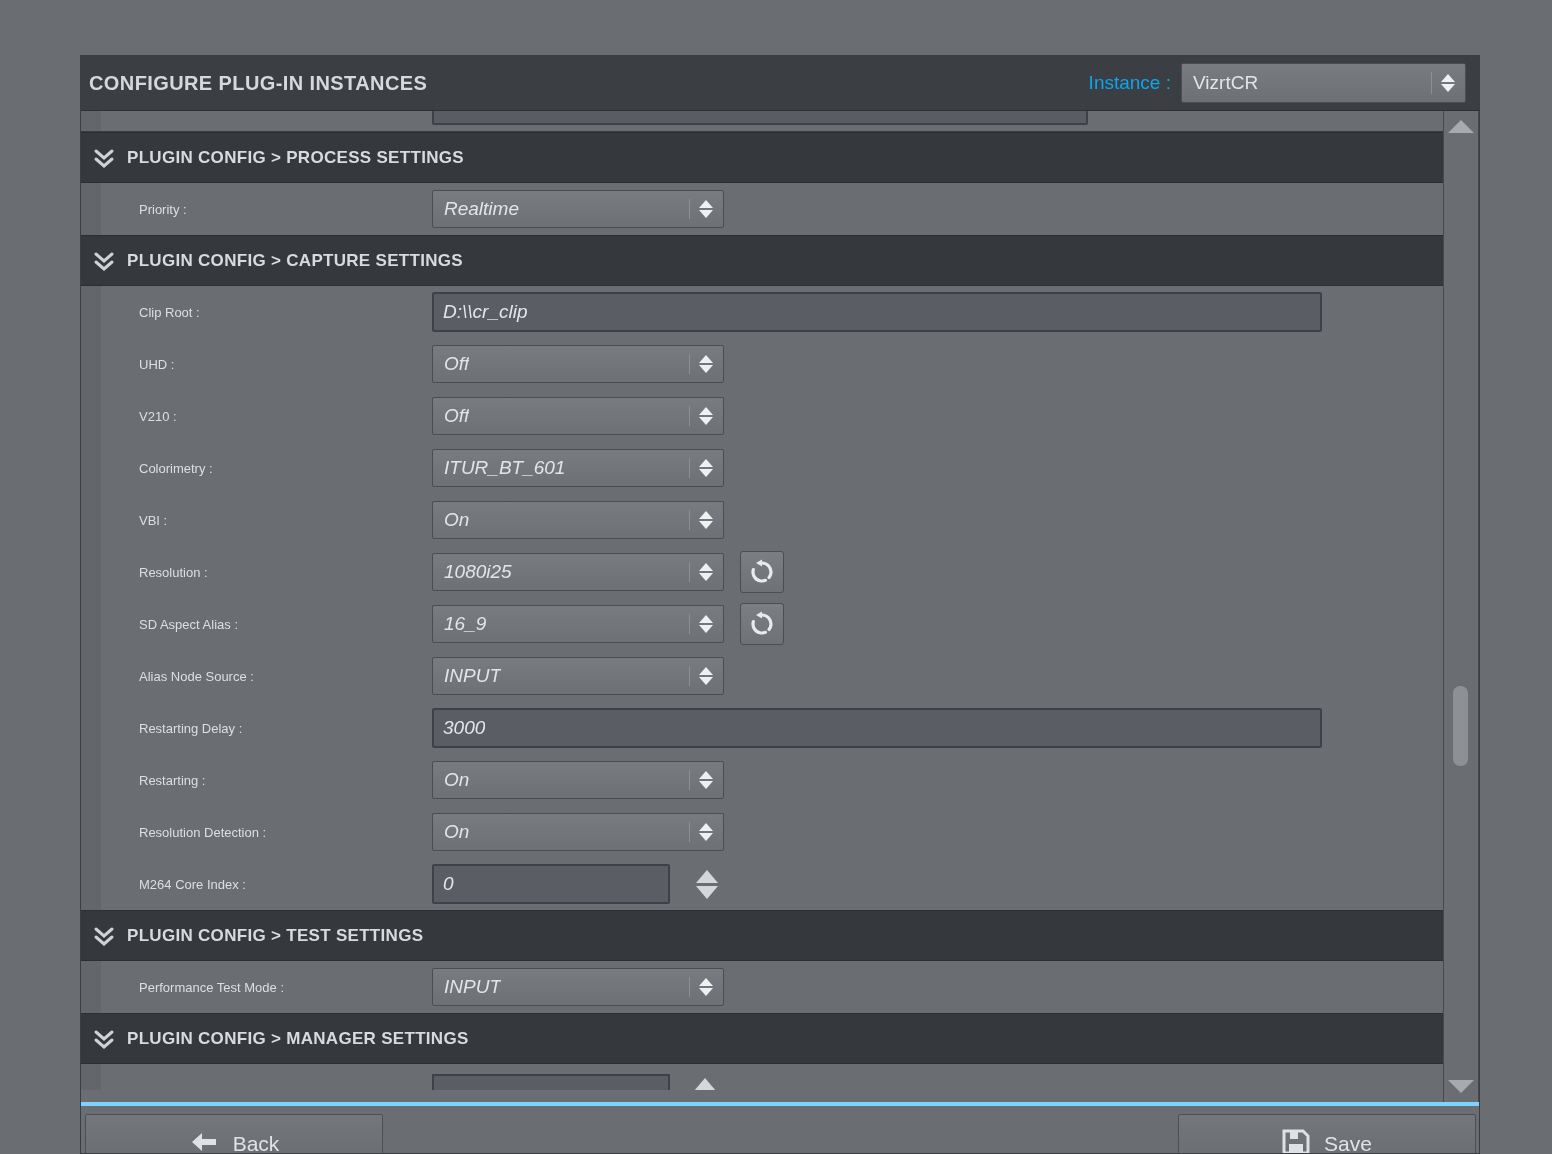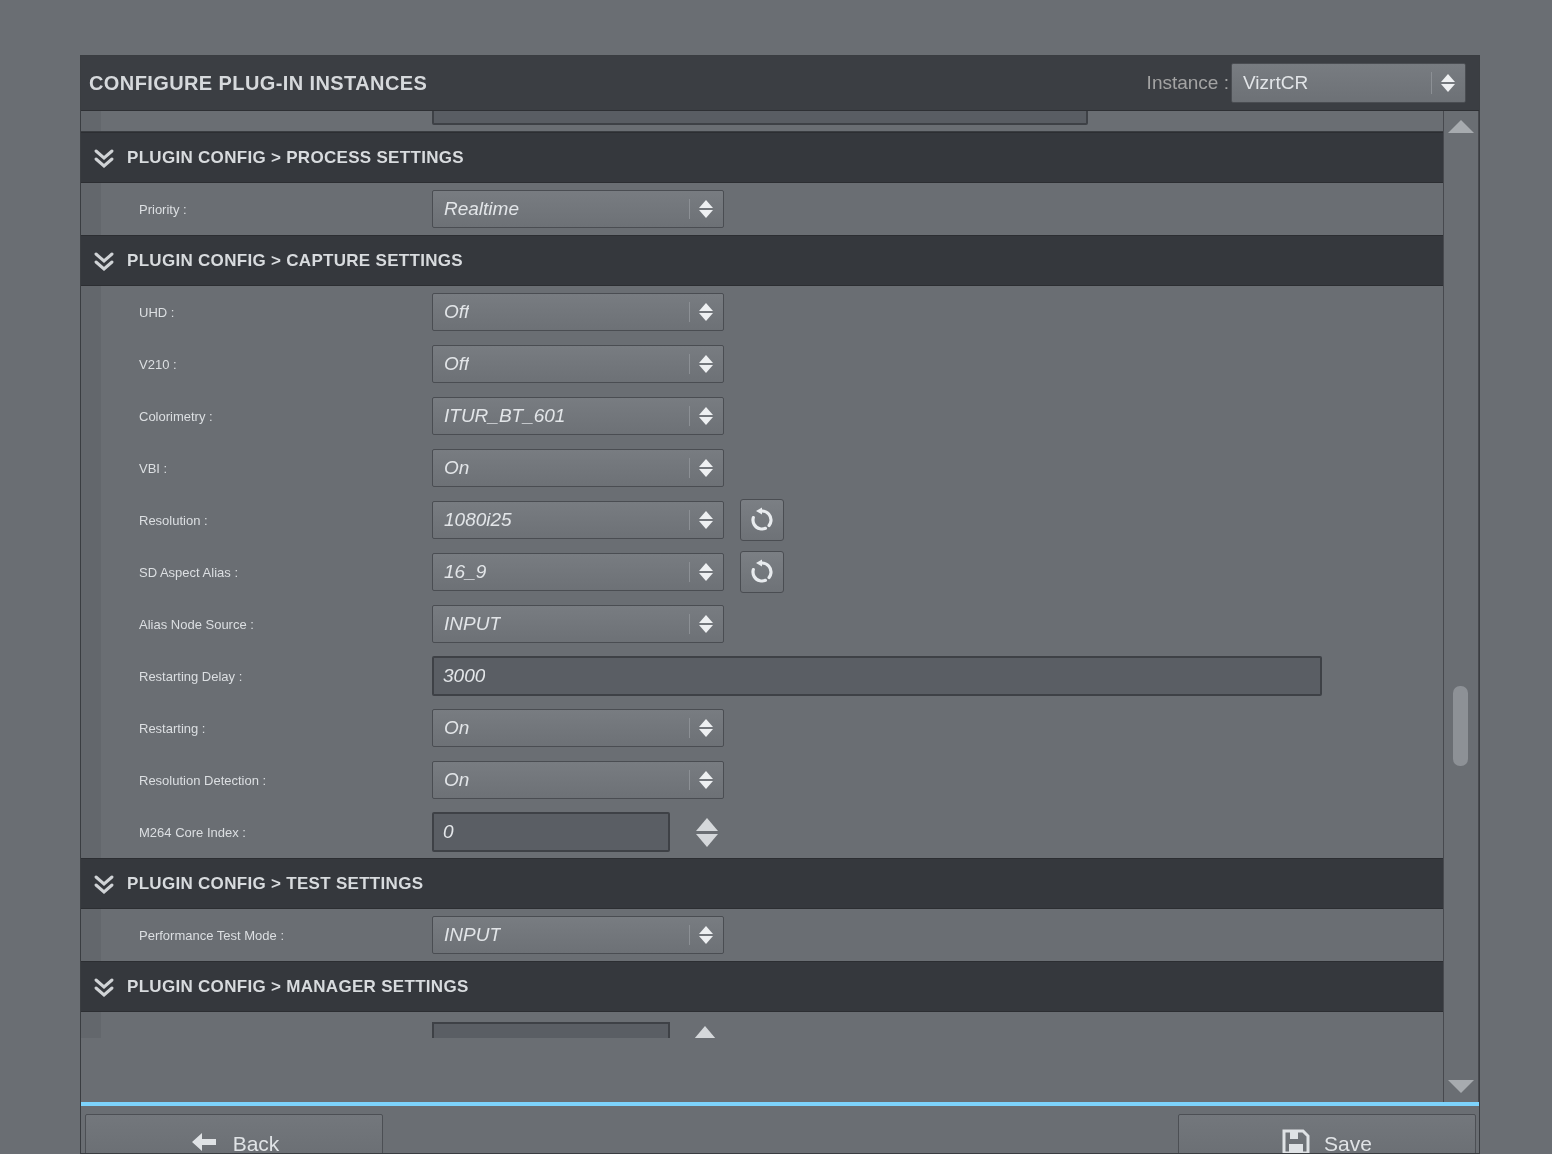--- a/index.html
+++ b/index.html
@@ -48,22 +48,22 @@
   }
   .instance-area {
     position: absolute;
     right: 13px; top: 50%;
     transform: translateY(-50%);
     display: flex;
     align-items: center;
   }
   .instance-label {
     font-size: 19px;
-    color: #a3a3a3;
-    margin-right: 2px;
+    color: #0ea5e9;
+    margin-right: 10px;
   }
 
   
   .combo {
     position: relative;
     background: linear-gradient(#787c81, #6d7176);
     border: 1px solid #4a4d52;
     border-radius: 2px;
     box-sizing: border-box;
     height: 38px;
@@ -100,21 +100,21 @@
     border-right: 7px solid transparent;
     border-bottom: 8px solid #eef0f2;
     margin-bottom: 2px;
   }
   .tri-down {
     width: 0; height: 0;
     border-left: 7px solid transparent;
     border-right: 7px solid transparent;
     border-top: 8px solid #eef0f2;
   }
-  .instance-combo { width: 235px; height: 40px; }
+  .instance-combo { width: 285px; height: 40px; }
 
   
   .body-wrap {
     position: relative;
     flex: 1 1 auto;
     display: flex;
     overflow: hidden;
     background: #404040;
   }
   .content {
@@ -415,20 +415,29 @@
               </span>
             </div>
             <div class="section">
               <span class="chev">
                 <svg width="26" height="26" viewBox="0 0 26 26">
                   <path d="M5 6 L13 13 L21 6" fill="none" stroke="#d0d3d6" stroke-width="3" stroke-linecap="round"></path>
                   <path d="M5 14 L13 21 L21 14" fill="none" stroke="#d0d3d6" stroke-width="3" stroke-linecap="round"></path>
                 </svg>
               </span>
               <span class="section-title">PLUGIN CONFIG &gt; CAPTURE SETTINGS</span>
+            </div>
+            <div class="field">
+              <span class="indent"></span>
+              <span class="lbl">Clip Root :</span>
+              <span class="ctl">
+                <div class="textinput wide-input">
+                  <span class="tval">D:\\cr_clip</span>
+                </div>
+              </span>
             </div>
             <div class="field">
               <span class="indent"></span>
               <span class="lbl">UHD :</span>
               <span class="ctl">
                 <div class="combo combo-w">
                   <span class="val">Off</span>
                   <span class="sep"></span>
                   <span class="arrows">
                     <span class="tri-up"></span>

